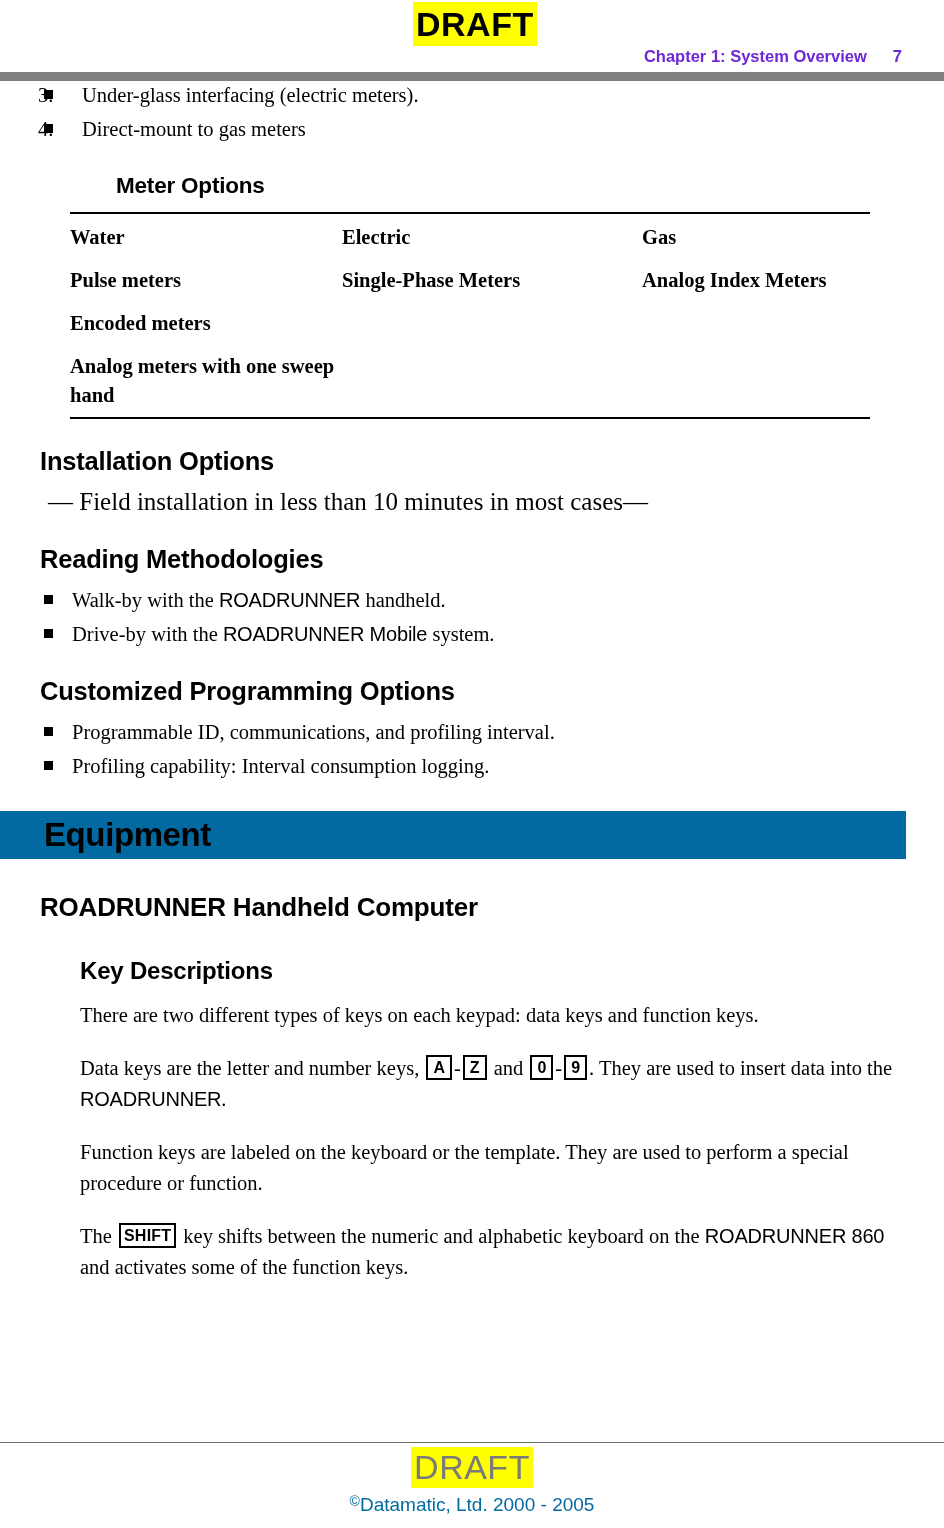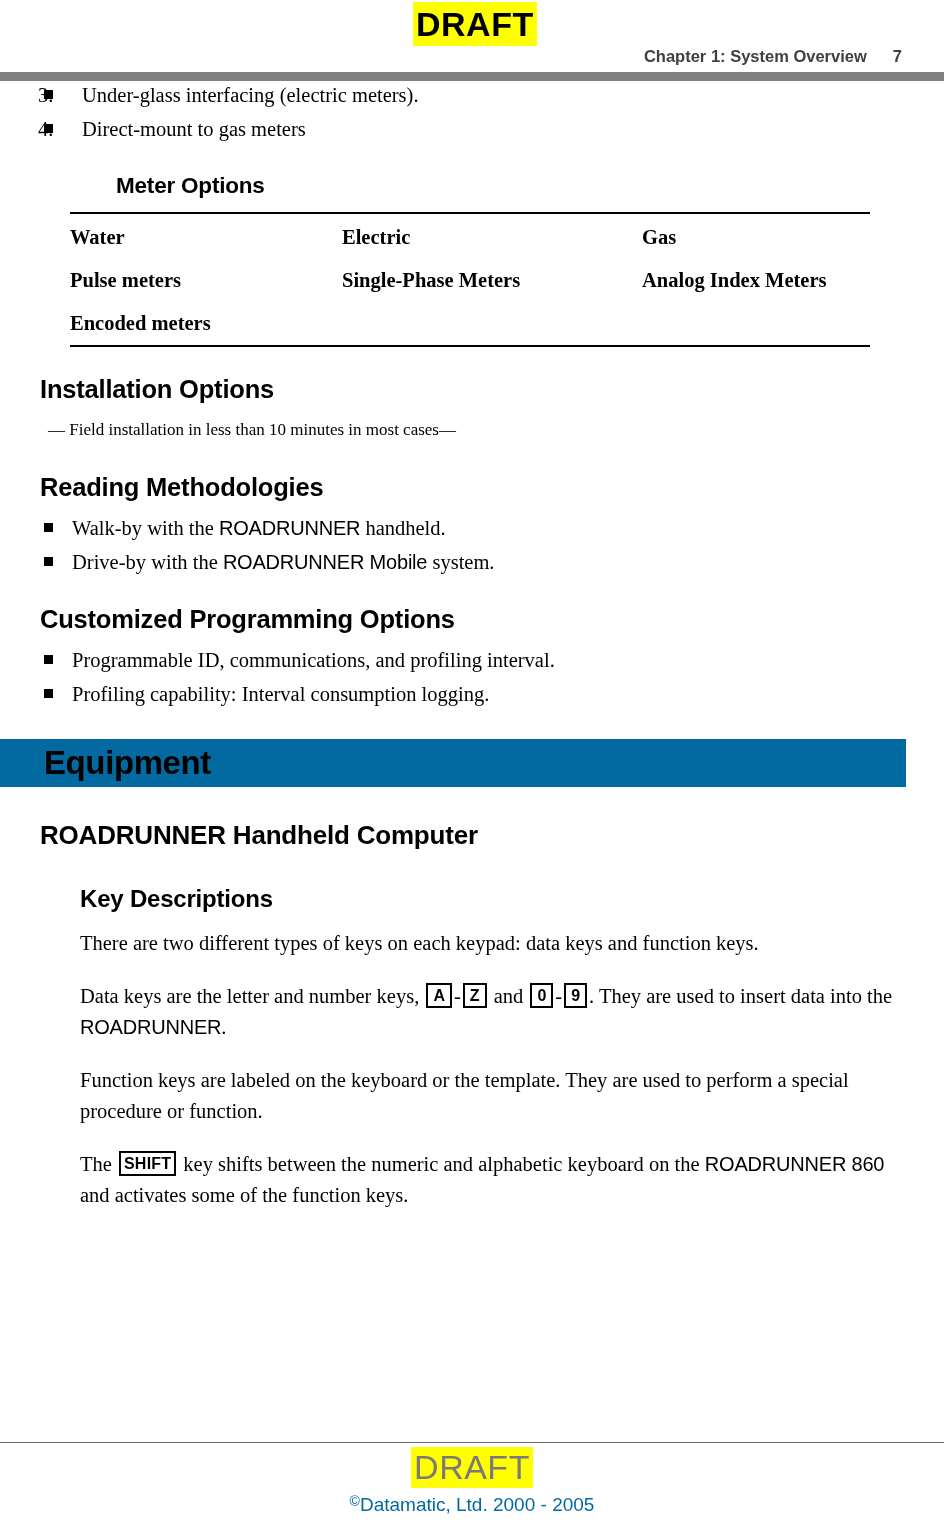--- a/index.html
+++ b/index.html
@@ -33,21 +33,21 @@
     letter-spacing: 0.5px;
   }
   .header-chapter {
     position: absolute;
     right: 42px;
     top: 46px;
     font-family: "Liberation Sans", "DejaVu Sans", sans-serif;
     font-weight: bold;
     font-size: 16.5px;
     line-height: 20px;
-    color: #404040;
+    color: #6d28d9;
     white-space: nowrap;
   }
   .header-chapter .pagenum { display: inline-block; margin-left: 26px; }
   .header-rule {
     position: absolute;
     left: 0;
     right: 0;
     top: 72px;
     height: 9px;
     background: #808080;
@@ -129,21 +129,21 @@
   }
 
   p.body {
     font-size: 20.5px;
     line-height: 31px;
     margin: 0 0 22px 80px;
     padding-right: 10px;
   }
 
   p.dash-line {
-    font-size: 17px;
+    font-size: 25px;
     line-height: 30px;
     margin: 0 0 3px 48px;
   }
 
   .sans {
     font-family: "Liberation Sans", "DejaVu Sans", sans-serif;
     font-weight: normal;
     font-size: 20px;
     letter-spacing: -0.2px;
   }
@@ -257,20 +257,25 @@
       <tr>
         <td class="col1">Pulse meters</td>
         <td class="col2">Single-Phase Meters</td>
         <td class="col3">Analog Index Meters</td>
       </tr>
       <tr>
         <td class="col1">Encoded meters</td>
         <td class="col2"></td>
         <td class="col3"></td>
       </tr>
+      <tr>
+        <td class="col1">Analog meters with one sweep hand</td>
+        <td class="col2"></td>
+        <td class="col3"></td>
+      </tr>
     </tbody>
   </table>
 
   <h2 class="section-head">Installation Options</h2>
   <p class="dash-line">— Field installation in less than 10 minutes in most cases—</p>
 
   <h2 class="section-head">Reading Methodologies</h2>
   <ul class="bullets indent2">
     <li>
       <span class="bullet-mark"></span><span>Walk-by with the </span><span class="sans">ROADRUNNER</span><span> handheld.</span>

